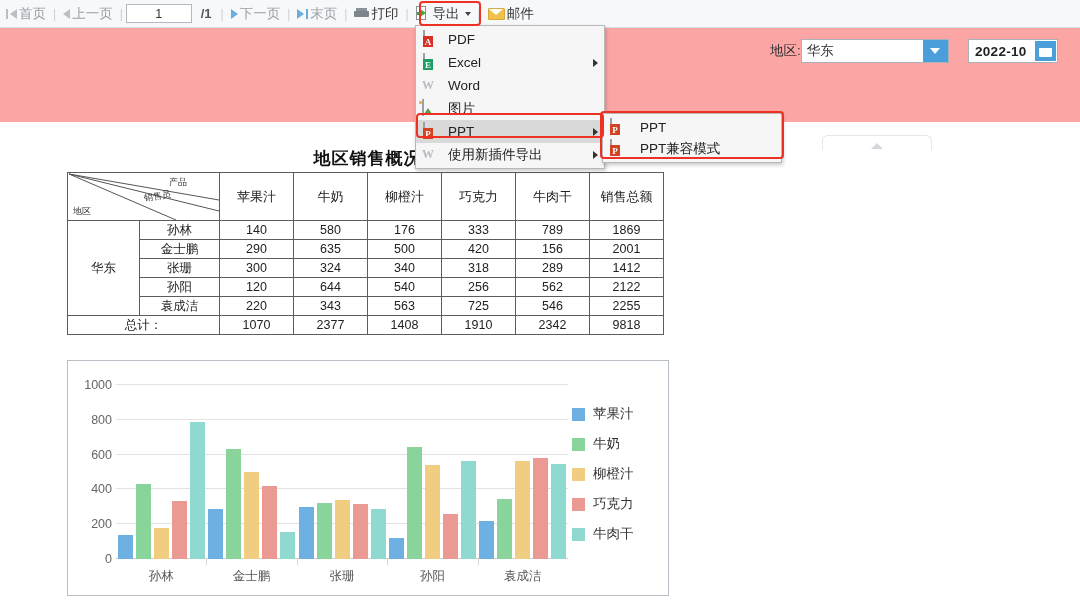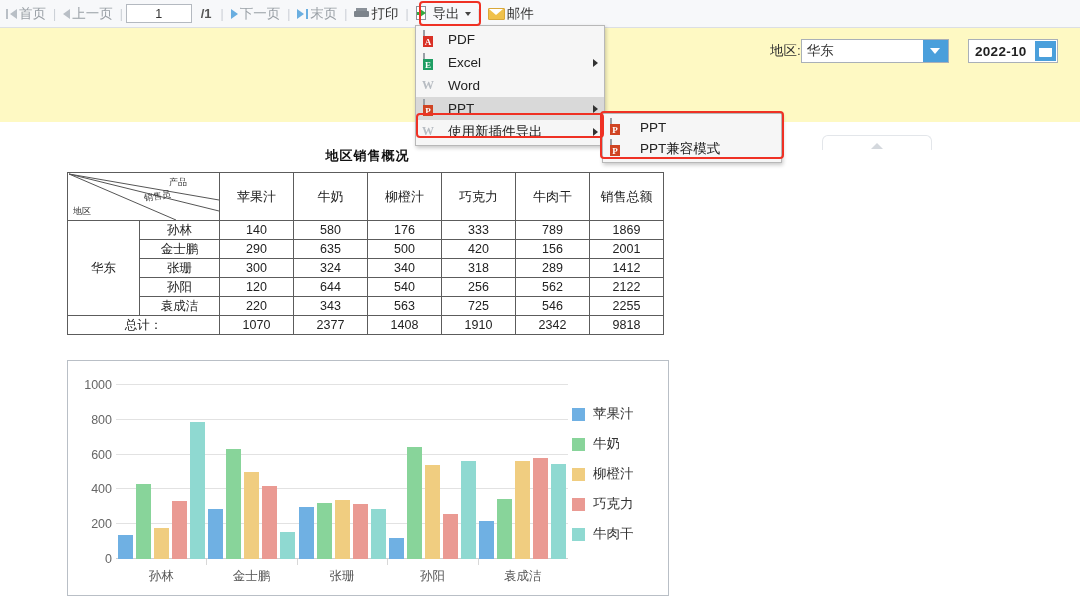--- a/index.html
+++ b/index.html
@@ -48,21 +48,21 @@
   #export-btn{ position:relative; }
   .caret-dn{width:0;height:0;border-style:solid;border-width:4px 3.5px 0 3.5px;
     border-color:#444 transparent transparent transparent;margin-left:3px;}
   #export-highlight{
     position:absolute;left:419px;top:1px;width:62px;height:25px;
     border:2px solid #ef3124;border-radius:4px;pointer-events:none;
   }
 
   
   #filter-panel{
-    position:absolute;left:0;top:28px;width:1080px;height:94px;background:#fef9c3;
+    position:absolute;left:0;top:28px;width:1080px;height:94px;background:#fca5a5;
   }
   #region-row{ position:absolute; left:770px; top:11px; display:flex; align-items:center; }
   #region-label{ font-size:13.5px; color:#333; }
   #region-select{
     width:148px;height:24px;background:#fff;border:1px solid #a9b0b8;
     display:flex;align-items:center;padding-left:5px;font-size:13.5px;position:relative;
   }
   #region-arrow{
     position:absolute;right:0;top:0;width:25px;height:22px;background:#4a9fdb;
     display:flex;align-items:center;justify-content:center;
@@ -89,21 +89,21 @@
     position:absolute;left:822px;top:107px;width:110px;height:15px;background:#fff;
     border:1px solid #e3e6ea;border-bottom:none;border-radius:6px 6px 0 0;
     display:flex;align-items:flex-end;justify-content:center;
   }
   #collapse-handle i{width:0;height:0;border-style:solid;border-width:0 6px 6px 6px;
     border-color:transparent transparent #d4d8dd transparent;margin-bottom:1px;}
 
   
   #report-title{
     position:absolute;left:0;top:147px;width:735px;text-align:center;
-    font-size:13px;font-weight:bold;color:#111;letter-spacing:1px;
+    font-size:17px;font-weight:bold;color:#111;letter-spacing:1px;
   }
 
   
   #data-table{
     position:absolute;left:67px;top:172px;border-collapse:collapse;
     font-size:12.5px;color:#222;background:#fff;
   }
   #data-table td,#data-table th{
     border:1px solid #5c5c5c;text-align:center;font-weight:normal;padding:0;
   }
@@ -428,20 +428,24 @@
     </div>
     <div class="menu-item">
       <span class="mi-icon"><span class="doc-ico"><span class="mk mk-xls">E</span></span></span>
       <span class="mi-label">Excel</span>
       <span class="mi-arrow"></span>
     </div>
     <div class="menu-item">
       <span class="mi-icon"><span class="w-ico">W</span></span>
       <span class="mi-label">Word</span>
     </div>
+    <div class="menu-item">
+      <span class="mi-icon"><span class="img-ico"></span></span>
+      <span class="mi-label">图片</span>
+    </div>
     <div class="menu-item active">
       <span class="mi-icon"><span class="doc-ico"><span class="mk mk-ppt">P</span></span></span>
       <span class="mi-label">PPT</span>
       <span class="mi-arrow"></span>
     </div>
     <div class="menu-item">
       <span class="mi-icon"><span class="w-ico">W</span></span>
       <span class="mi-label">使用新插件导出</span>
       <span class="mi-arrow"></span>
     </div>

